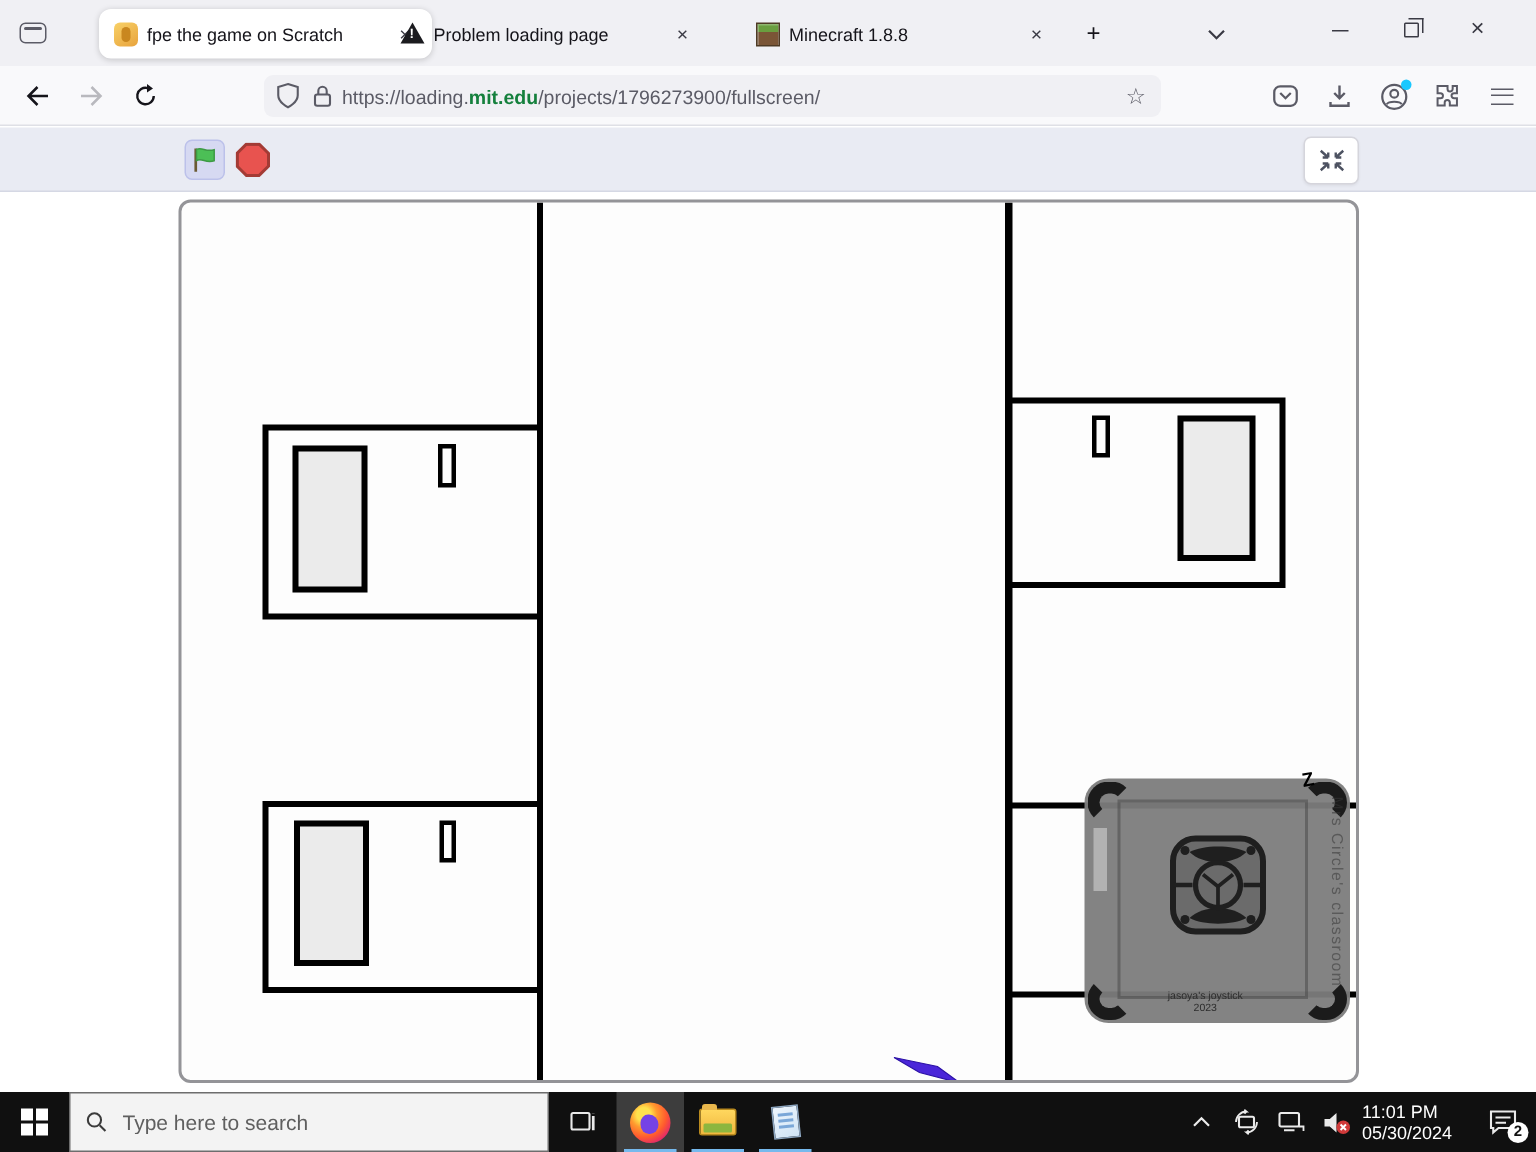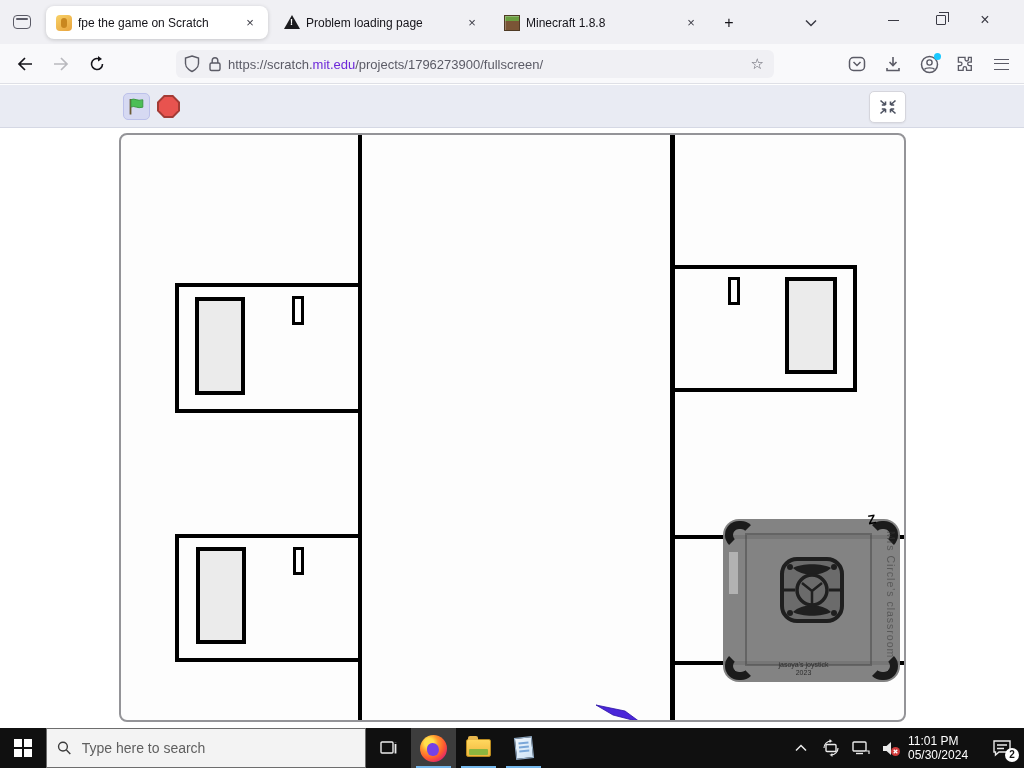--- a/index.html
+++ b/index.html
@@ -6,41 +6,41 @@
   html,body { width:1024px; height:768px; overflow:hidden; background:#fff;
     font-family:"Liberation Sans","DejaVu Sans",sans-serif; }
   .window { position:relative; width:1024px; height:768px; }
 
   
   .tabbar { position:absolute; left:0; top:0; width:1024px; height:44px; background:#f0f0f4; }
   .fxview { position:absolute; left:8px; top:9px; width:28px; height:26px; border:none; background:transparent; border-radius:4px; cursor:pointer; }
   .fxview-icon { display:block; margin:0 auto; width:18px; height:14px; border:1.6px solid #5b5b66; border-radius:4px; position:relative; }
   .fxview-icon::after { content:""; position:absolute; left:2px; right:2px; top:2px; height:2px; background:#5b5b66; border-radius:1px; }
   .tab { position:absolute; top:6px; height:33px; display:flex; align-items:center; padding:0 8px 0 10px; border-radius:8px; font-size:12px; color:#15141a; cursor:pointer; }
-  .tab.active { background:#fff; box-shadow:0 1px 4px rgba(0,0,0,.18); }
+  .tab.active { background:#fff; box-shadow:0 1px 4px rgba(0,0,0,.18);margin-left:20px; }
   .tab-title { flex:1; white-space:nowrap; overflow:hidden; text-overflow:ellipsis; margin:0 6px; }
   .tab-close { width:20px; height:20px; line-height:20px; text-align:center; color:#3a3a44; font-size:13px; border-radius:4px; flex:0 0 auto; }
   .fav { width:16px; height:16px; flex:0 0 auto; }
   .fav-scratch { border-radius:4px; background:linear-gradient(145deg,#f8d167,#e8a33d); position:relative; }
   .fav-scratch::after { content:""; position:absolute; left:5px; top:3px; width:6px; height:10px; border-radius:3px; background:#c9871f; }
   .fav-warning { width:0; height:0; border-left:8px solid transparent; border-right:8px solid transparent; border-bottom:14px solid #1b1b1f; position:relative; margin-top:-2px; }
   .fav-warning::after { content:"!"; position:absolute; left:-2px; top:2px; color:#fff; font-size:9px; font-weight:bold; }
   .fav-minecraft { background:linear-gradient(to bottom,#6a9e3f 0 38%,#7a5536 38% 100%); border:1px solid #4e3a24; box-shadow:inset 1px 1px 0 rgba(255,255,255,.25); }
   .iconbtn { position:absolute; top:8px; width:30px; height:29px; border:none; background:transparent; border-radius:4px; color:#15141a; font-size:16px; cursor:pointer; display:flex; align-items:center; justify-content:center; }
   .winctl { position:absolute; top:0; width:34px; height:40px; border:none; background:transparent; cursor:pointer; display:flex; align-items:center; justify-content:center; color:#3a3a44; font-size:13px; }
   .minbar { display:block; width:11px; height:0; border-top:1.4px solid #3a3a44; }
   .maxbox { display:block; width:10px; height:10px; border:1.4px solid #3a3a44; border-radius:1px; position:relative; }
   .maxbox::after { content:""; position:absolute; left:2px; top:-4px; width:9px; height:9px; border-top:1.4px solid #3a3a44; border-right:1.4px solid #3a3a44; }
 
   
   .toolbar { position:absolute; left:0; top:44px; width:1024px; height:40px; background:#f9f9fb; border-bottom:1px solid #dfe0e6; }
   .navbtn { position:absolute; top:6px; width:30px; height:28px; border:none; background:transparent; border-radius:4px; cursor:pointer; display:flex; align-items:center; justify-content:center; }
   .urlbar { position:absolute; left:176px; top:6px; width:598px; height:28px; background:#f0f0f4; border-radius:6px; display:flex; align-items:center; padding:0 8px; cursor:text; }
   .url-text { flex:1; font-size:13px; color:#5b5b66; white-space:nowrap; overflow:hidden; margin-left:6px; }
-  .url-strong { color:#6d28d9; }
+  .url-strong { color:#15803d;font-weight:bold; }
   .url-star { font-size:15px; color:#5b5b66; padding:0 2px; cursor:pointer; }
   .tbicon { position:absolute; top:6px; width:30px; height:28px; border:none; background:transparent; border-radius:4px; cursor:pointer; display:flex; align-items:center; justify-content:center; }
   .acct-dot { position:absolute; right:3px; top:3px; width:7px; height:7px; border-radius:50%; background:#19c8ff; }
   .hamburger { display:block; width:15px; height:11px; border-top:1.6px solid #5b5b66; border-bottom:1.6px solid #5b5b66; position:relative; }
   .hamburger::after { content:""; position:absolute; left:0; right:0; top:3.2px; height:1.6px; background:#5b5b66; }
 
   
   .scratch-header { position:absolute; left:0; top:85px; width:1024px; height:43px; background:#e9ebf3; border-bottom:1px solid #d5d8e4; }
   .flag-btn { position:absolute; left:123px; top:8px; width:27px; height:27px; background:#d6d9f2; border:1px solid #bcc1ea; border-radius:5px; cursor:pointer; display:flex; align-items:center; justify-content:center; }
   .stop-btn { position:absolute; left:157px; top:10px; width:23px; height:23px; background:transparent; border:none; cursor:pointer; }
@@ -102,21 +102,21 @@
     <button class="fxview">
       <span class="fxview-icon"></span>
     </button>
 
     <div class="tab active" style="left:46px;width:222px;">
       <span class="fav fav-scratch"></span>
       <span class="tab-title">fpe the game on Scratch</span>
       <span class="tab-close">×</span>
     </div>
 
-    <div class="tab" style="left:274px;width:216px;">
+    <div class="tab" style="left:257px;width:216px;">
       <span class="fav-warning"></span>
       <span class="tab-title">Problem loading page</span>
       <span class="tab-close">×</span>
     </div>
 
     <div class="tab" style="left:494px;width:215px;">
       <span class="fav fav-minecraft"></span>
       <span class="tab-title">Minecraft 1.8.8</span>
       <span class="tab-close">×</span>
     </div>
@@ -156,21 +156,21 @@
     </button>
 
     <div class="urlbar">
       <svg width="16" height="18" viewBox="0 0 16 18">
           <path d="M8 1 L14.5 3 V8.5 C14.5 13.5 8 16.5 8 16.5 C8 16.5 1.5 13.5 1.5 8.5 V3 Z" fill="none" stroke="#5b5b66" stroke-width="1.4"></path>
         </svg>
       <svg width="14" height="16" viewBox="0 0 14 16" style="margin-left:8px">
           <rect x="2" y="7" width="10" height="7.5" rx="1.5" fill="none" stroke="#5b5b66" stroke-width="1.4"></rect>
           <path d="M4.2 7 V4.6 A2.8 2.8 0 0 1 9.8 4.6 V7" fill="none" stroke="#5b5b66" stroke-width="1.4"></path>
         </svg>
-      <span class="url-text"><span>https://scratch.</span><span class="url-strong">mit.edu</span><span>/projects/1796273900/fullscreen/</span></span>
+      <span class="url-text"><span>https://loading.</span><span class="url-strong">mit.edu</span><span>/projects/1796273900/fullscreen/</span></span>
       <span class="url-star">☆</span>
     </div>
 
     <button class="tbicon" style="left:842px;">
       <svg width="18" height="17" viewBox="0 0 18 17">
           <rect x="1.5" y="1.5" width="15" height="13" rx="4" fill="none" stroke="#5b5b66" stroke-width="1.5"></rect>
           <path d="M5.5 6 L9 9.5 L12.5 6" fill="none" stroke="#5b5b66" stroke-width="1.5"></path>
         </svg>
     </button>
     <button class="tbicon" style="left:878px;">

